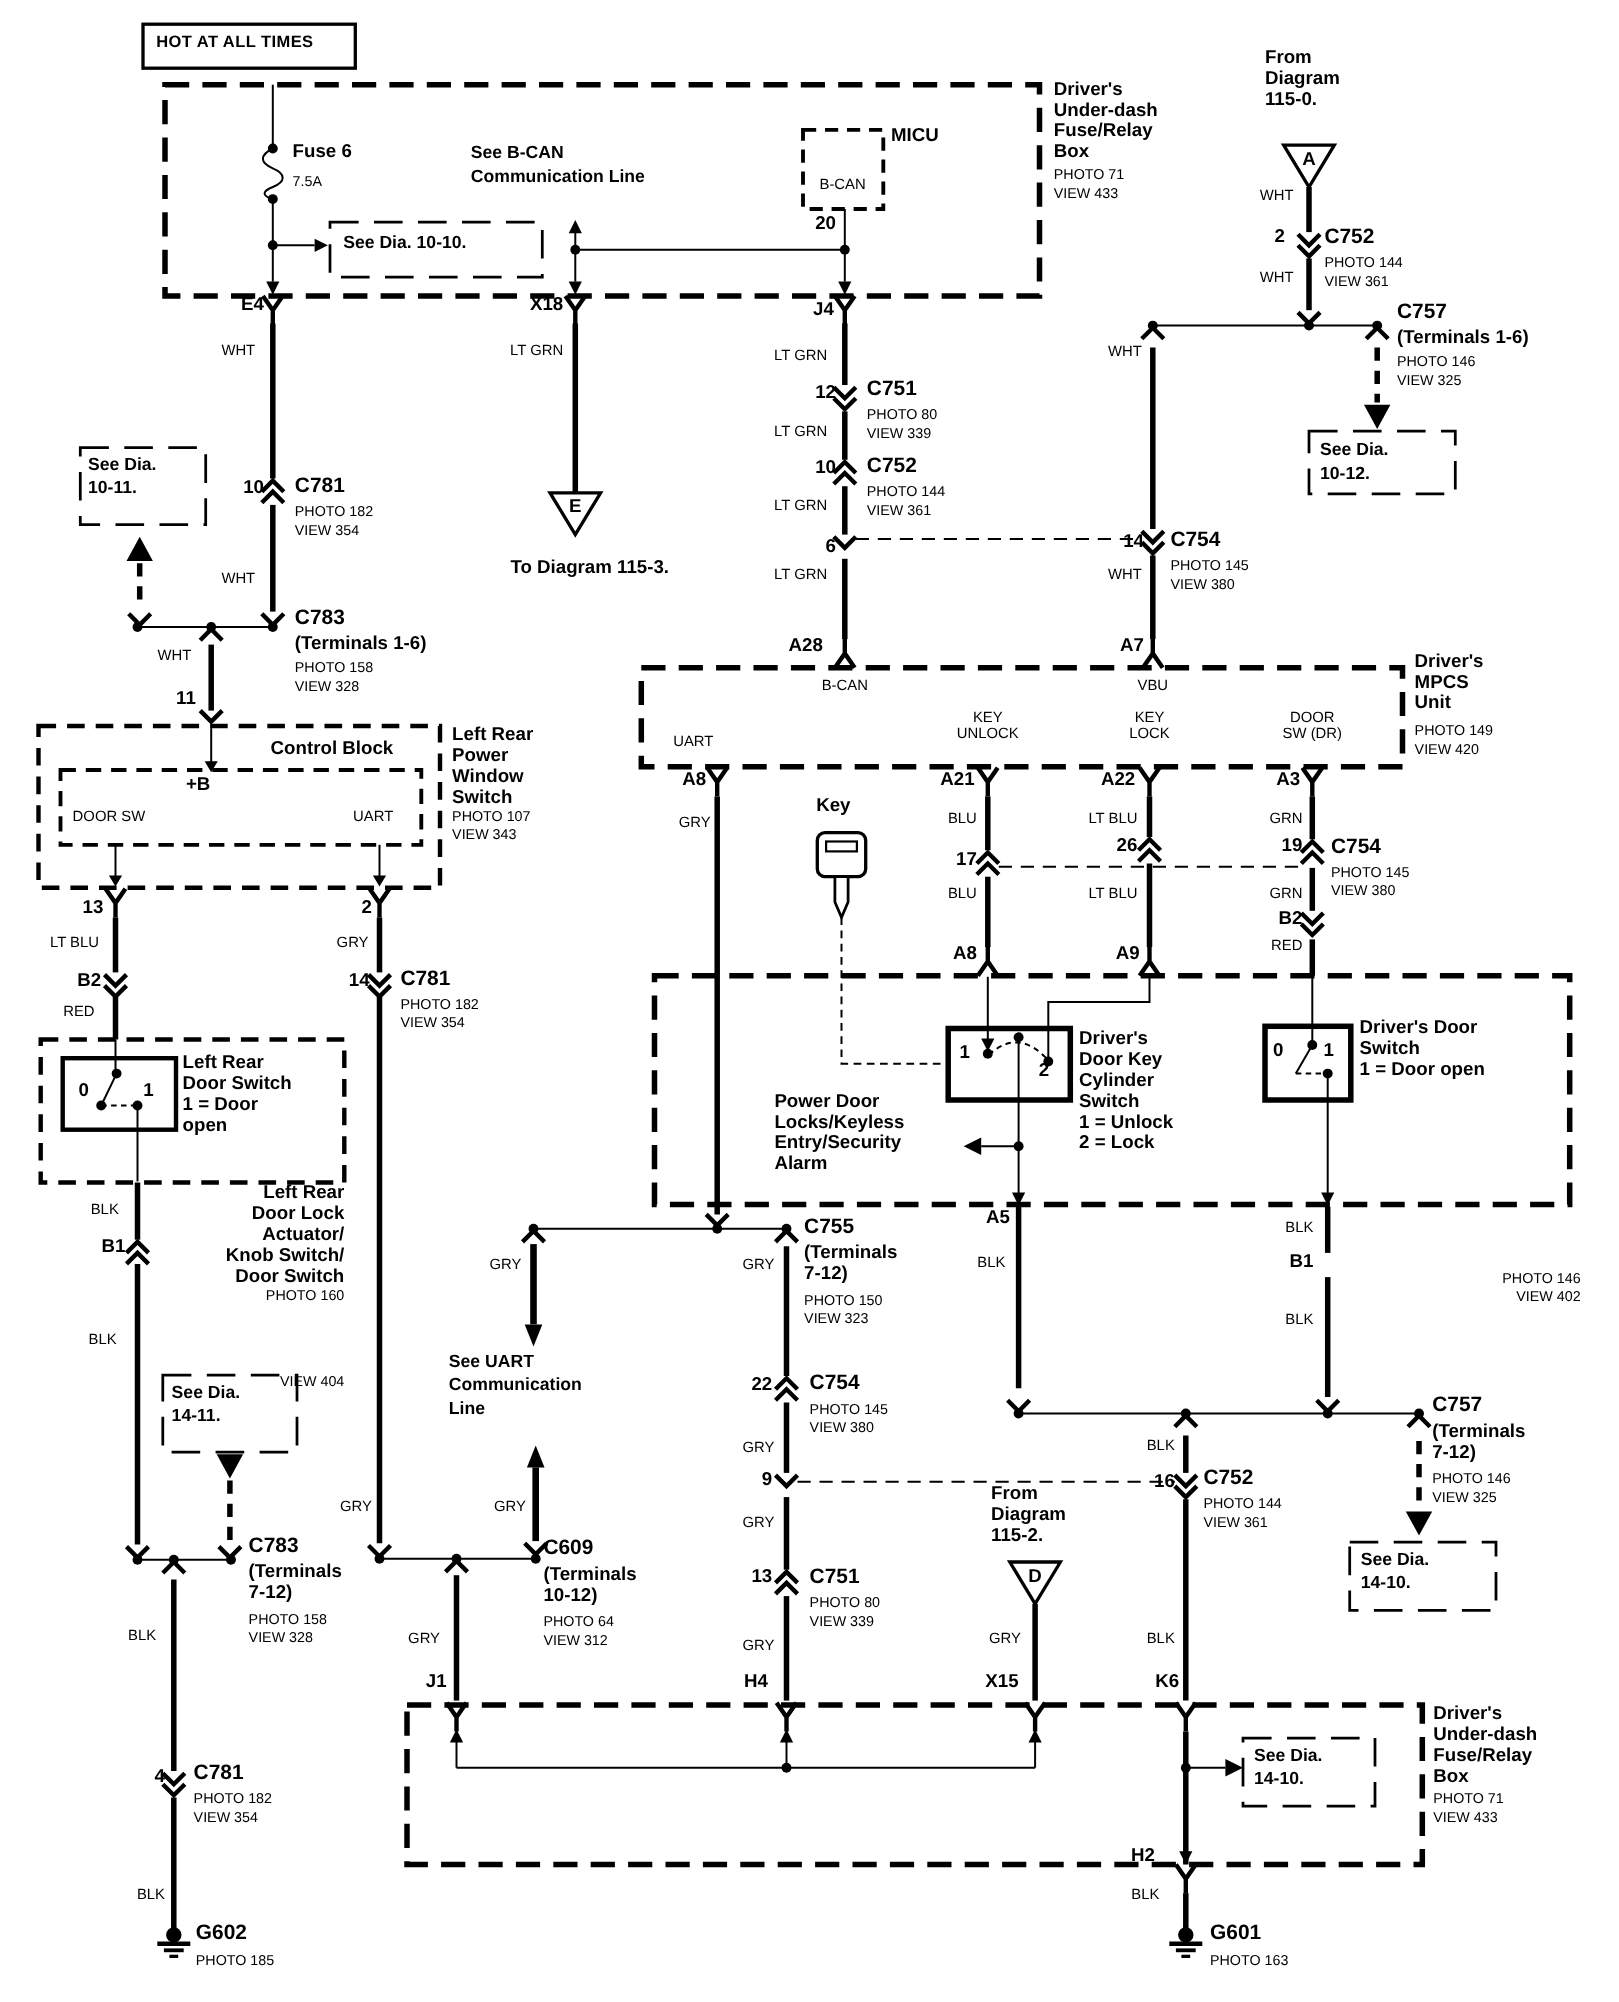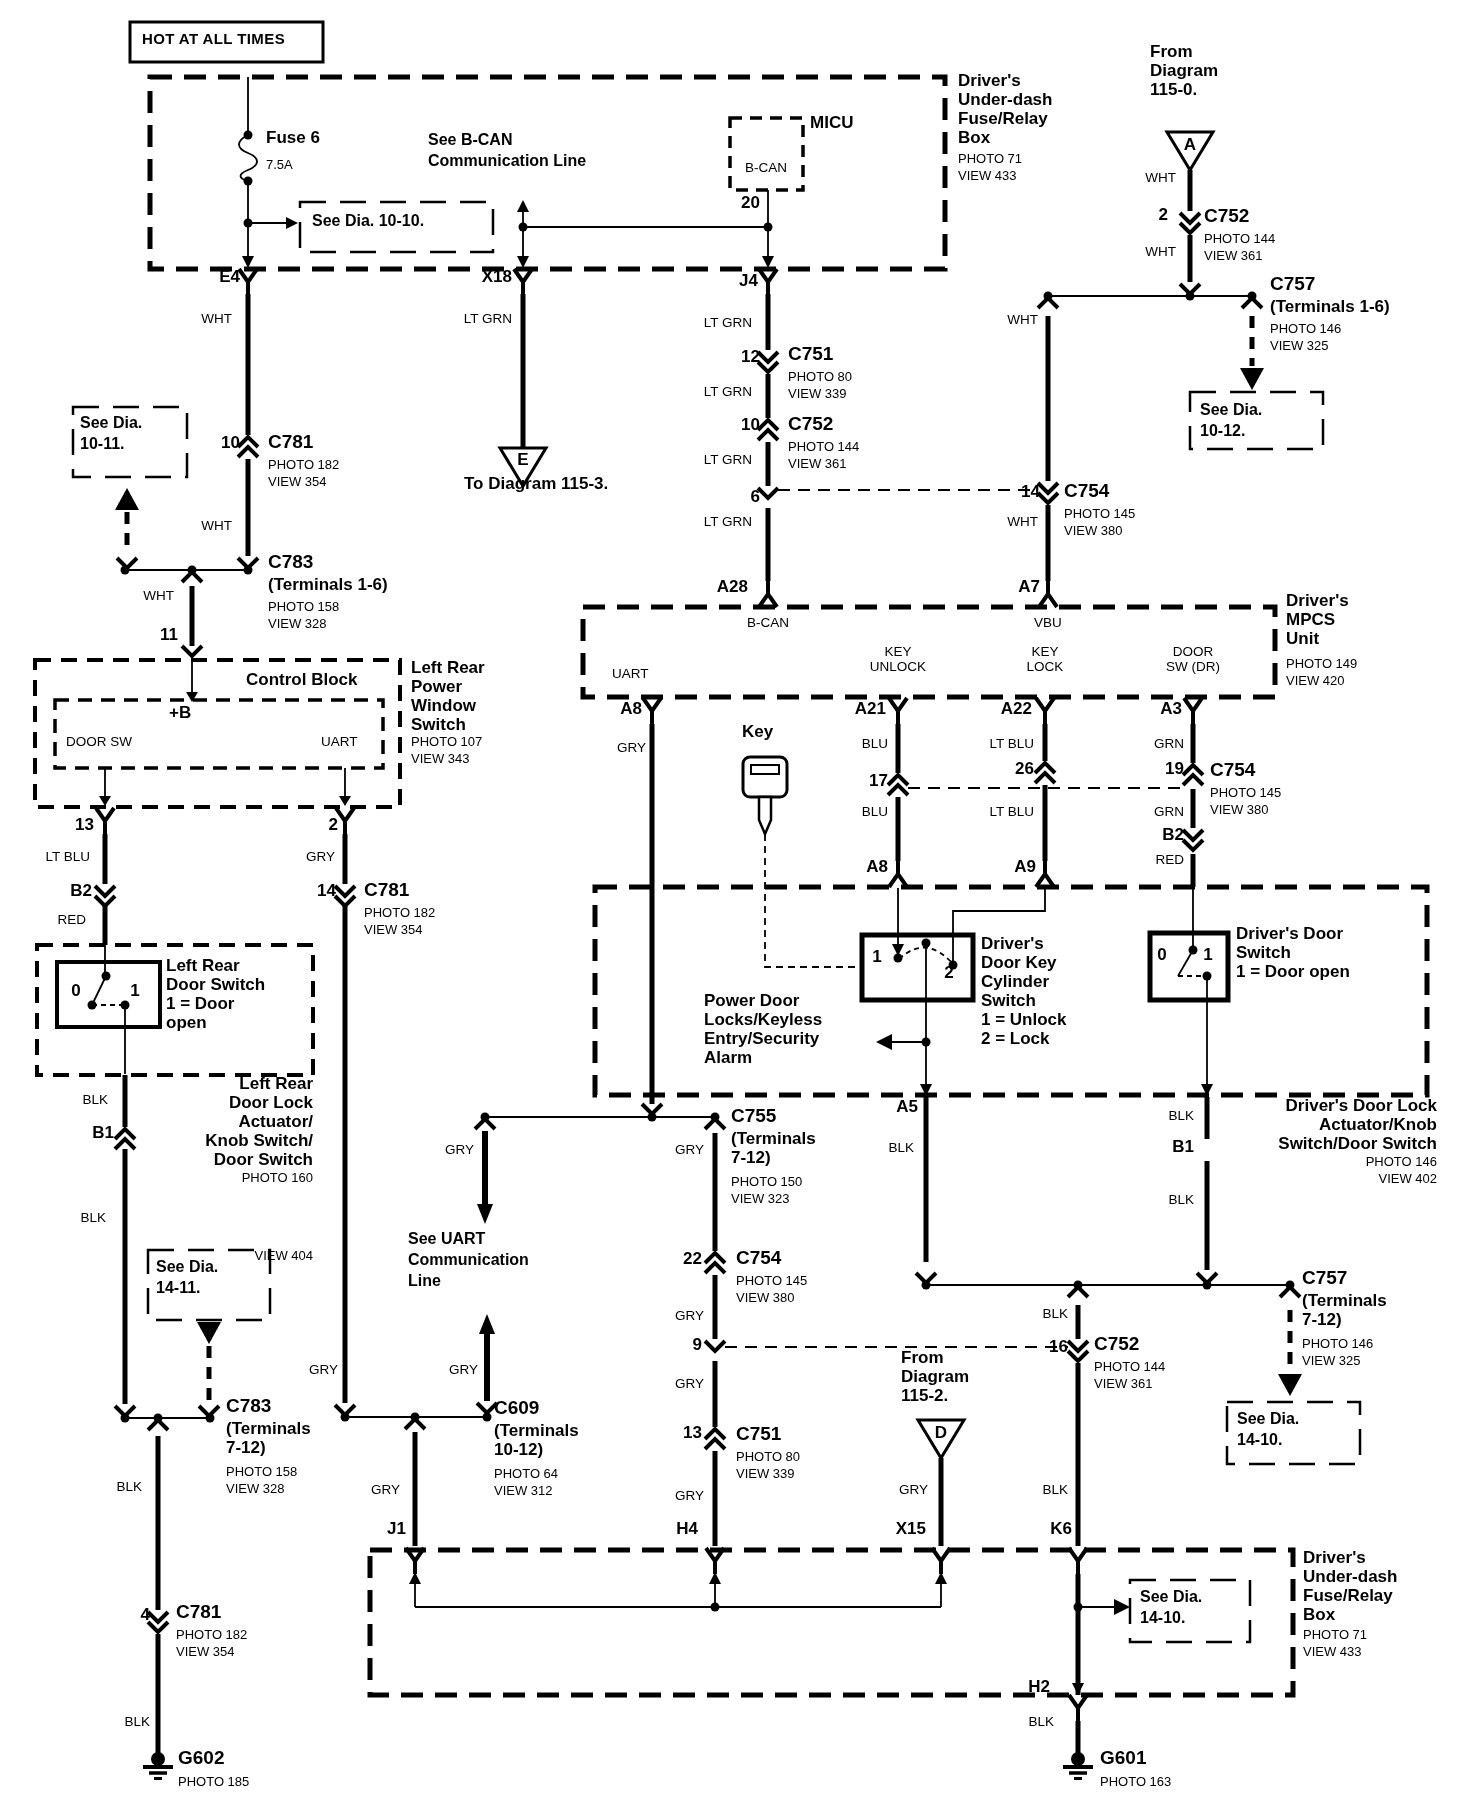--- a/index.html
+++ b/index.html
@@ -352,21 +352,21 @@
 <div class="L p r" style="left:722px;top:488px;width:38px">6</div>
 <div class="L c r" style="left:690px;top:514px;width:62px">LT GRN</div>
 <div class="L p r" style="left:698px;top:578px;width:50px">A28</div>
 <div class="L c r" style="left:984px;top:312px;width:54px">WHT</div>
 <div class="L p r" style="left:996px;top:483px;width:44px">14</div>
 <div class="L n" style="left:1064px;top:481px">C754</div>
 <div class="L s" style="left:1064px;top:506px">PHOTO 145</div>
 <div class="L s" style="left:1064px;top:523px">VIEW 380</div>
 <div class="L c r" style="left:984px;top:514px;width:54px">WHT</div>
 <div class="L p r" style="left:998px;top:578px;width:42px">A7</div>
-<div class="L t" style="left:464px;top:474px">To Diagram 115-3.</div>
+<div class="L t" style="left:464px;top:506px">To Diagram 115-3.</div>
 <div class="L p ctr" style="left:513px;top:451px;width:20px">E</div>
 <div class="L p r" style="left:200px;top:434px;width:40px">10</div>
 <div class="L n" style="left:268px;top:432px">C781</div>
 <div class="L s" style="left:268px;top:457px">PHOTO 182</div>
 <div class="L s" style="left:268px;top:474px">VIEW 354</div>
 <div class="L c r" style="left:188px;top:518px;width:44px">WHT</div>
 <div class="L note" style="left:80px;top:412px">See Dia.
 10-11.</div>
 <div class="L n" style="left:268px;top:552px">C783</div>
 <div class="L t" style="left:268px;top:575px">(Terminals 1-6)</div>
@@ -521,23 +521,20 @@
 <div class="L c r" style="left:1022px;top:1306px;width:46px">BLK</div>
 <div class="L p r" style="left:1030px;top:1338px;width:38px">16</div>
 <div class="L n" style="left:1094px;top:1334px">C752</div>
 <div class="L s" style="left:1094px;top:1359px">PHOTO 144</div>
 <div class="L s" style="left:1094px;top:1376px">VIEW 361</div>
 <div class="L c r" style="left:1022px;top:1482px;width:46px">BLK</div>
 <div class="L p r" style="left:1026px;top:1520px;width:46px">K6</div>
 <div class="L c r" style="left:1146px;top:1108px;width:48px">BLK</div>
 <div class="L p r" style="left:1152px;top:1138px;width:42px">B1</div>
 <div class="L c r" style="left:1146px;top:1192px;width:48px">BLK</div>
-<div class="L t r" style="left:1236px;top:1096px;width:201px">Driver's Door Lock
-Actuator/Knob
-Switch/Door Switch</div>
 <div class="L s r" style="left:1236px;top:1154px;width:201px">PHOTO 146</div>
 <div class="L s r" style="left:1236px;top:1171px;width:201px">VIEW 402</div>
 <div class="L n" style="left:1302px;top:1268px">C757</div>
 <div class="L t" style="left:1302px;top:1291px">(Terminals
 7-12)</div>
 <div class="L s" style="left:1302px;top:1336px">PHOTO 146</div>
 <div class="L s" style="left:1302px;top:1353px">VIEW 325</div>
 <div class="L note" style="left:1237px;top:1408px">See Dia.
 14-10.</div>
 <div class="L note" style="left:1140px;top:1586px">See Dia.

